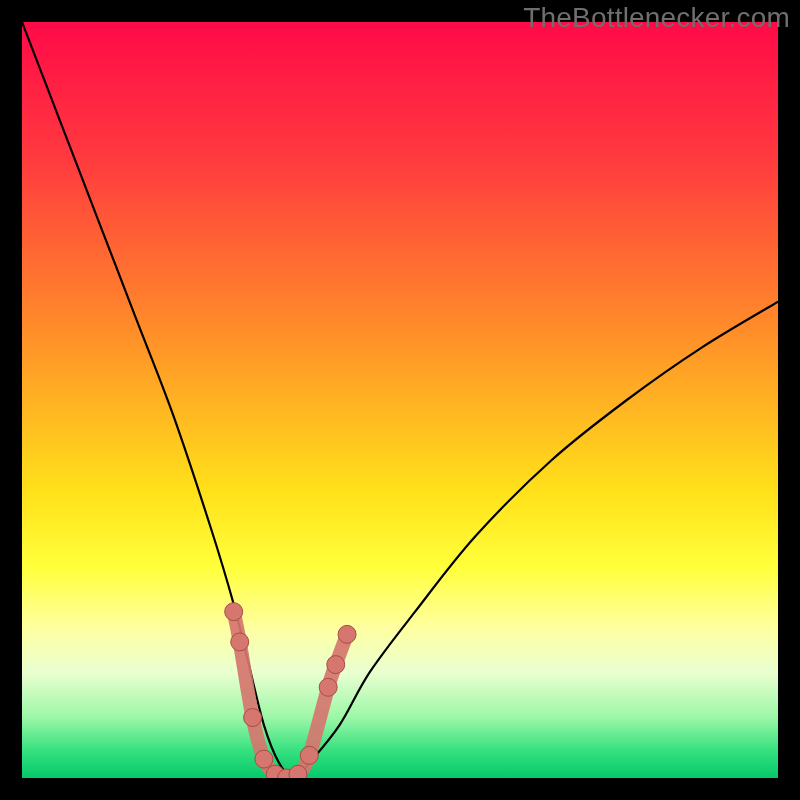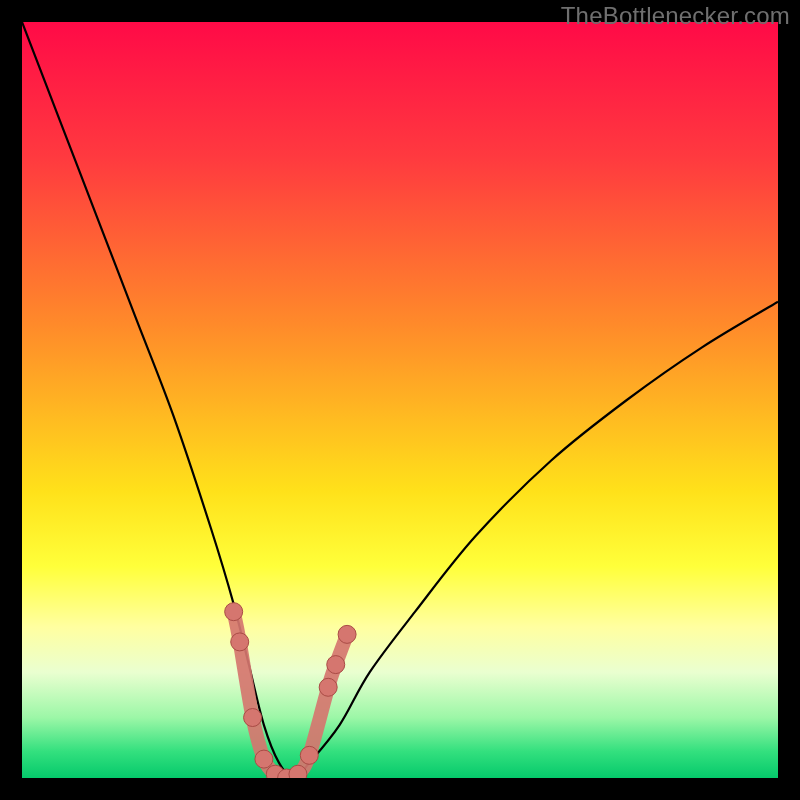--- a/index.html
+++ b/index.html
@@ -23,21 +23,21 @@
     top: 22px;
     width: 756px;
     height: 756px;
     overflow: hidden;
   }
   .watermark {
     position: absolute;
     top: 2px;
     right: 10px;
     color: #6f6f6f;
-    font-size: 24px;
+    font-size: 28px;
     font-weight: 500;
     letter-spacing: 0.2px;
     user-select: none;
   }
 </style>
 </head>
 <body>
 
 <div class="frame">
   <div class="plot-area">

